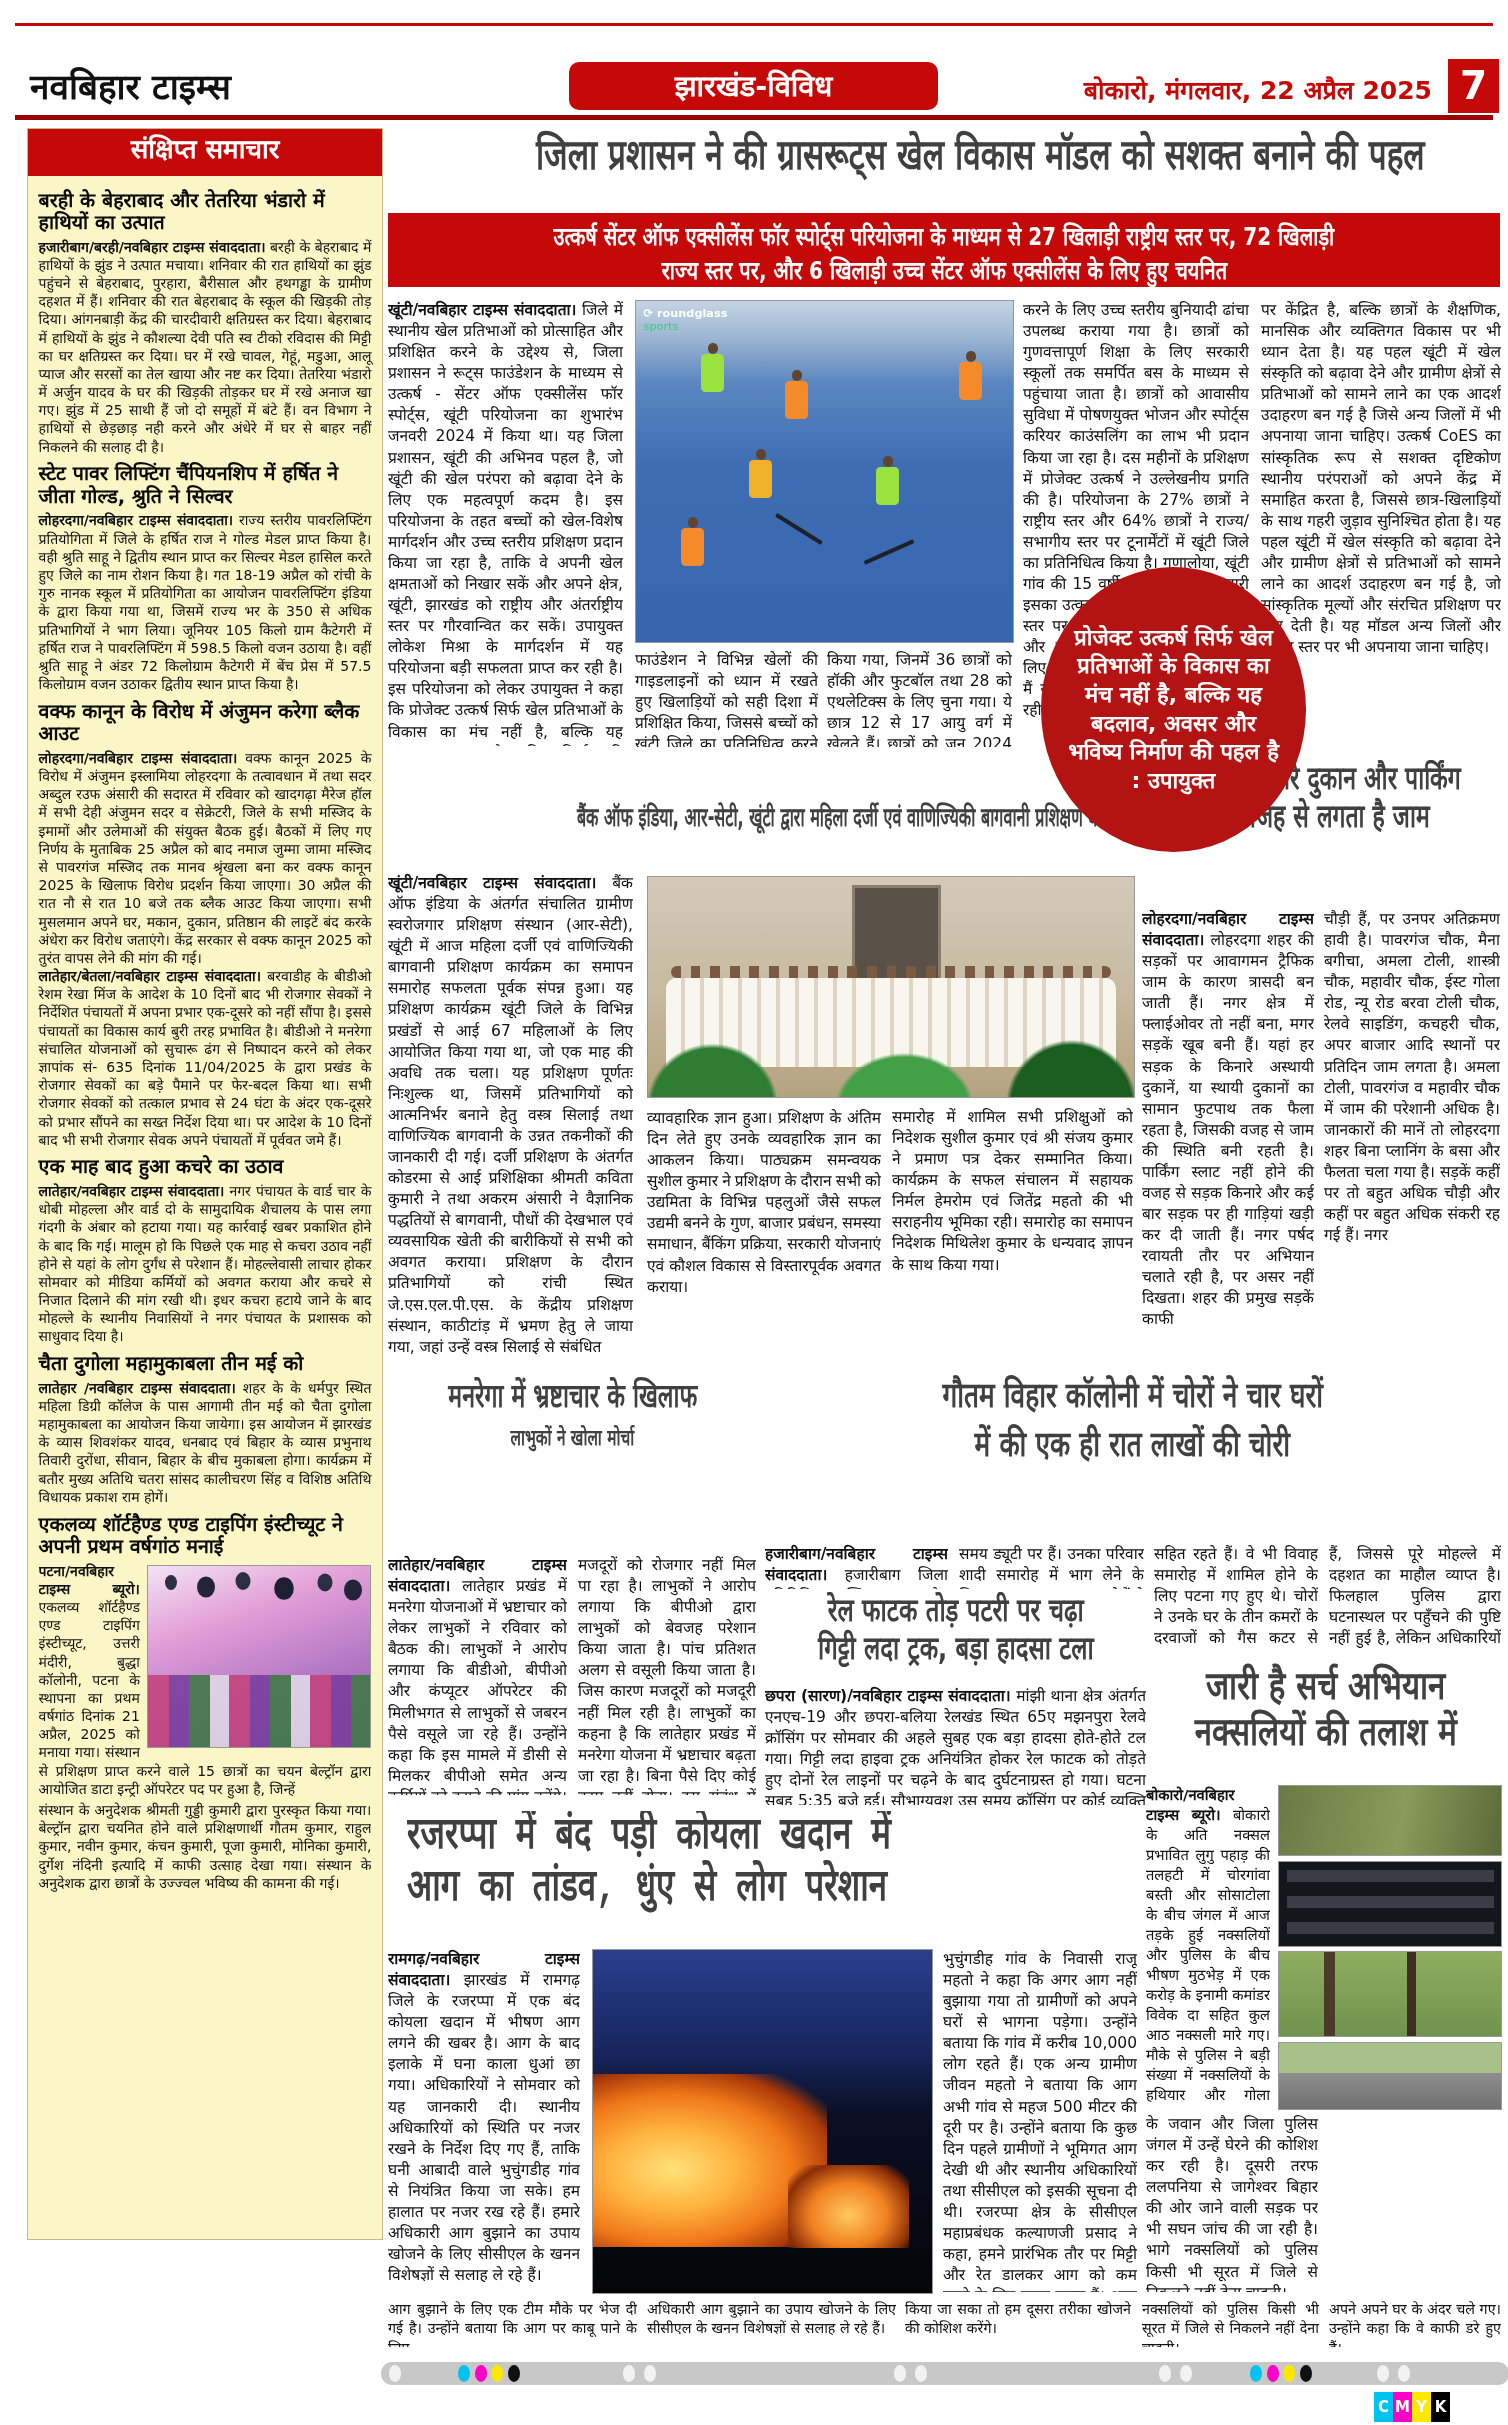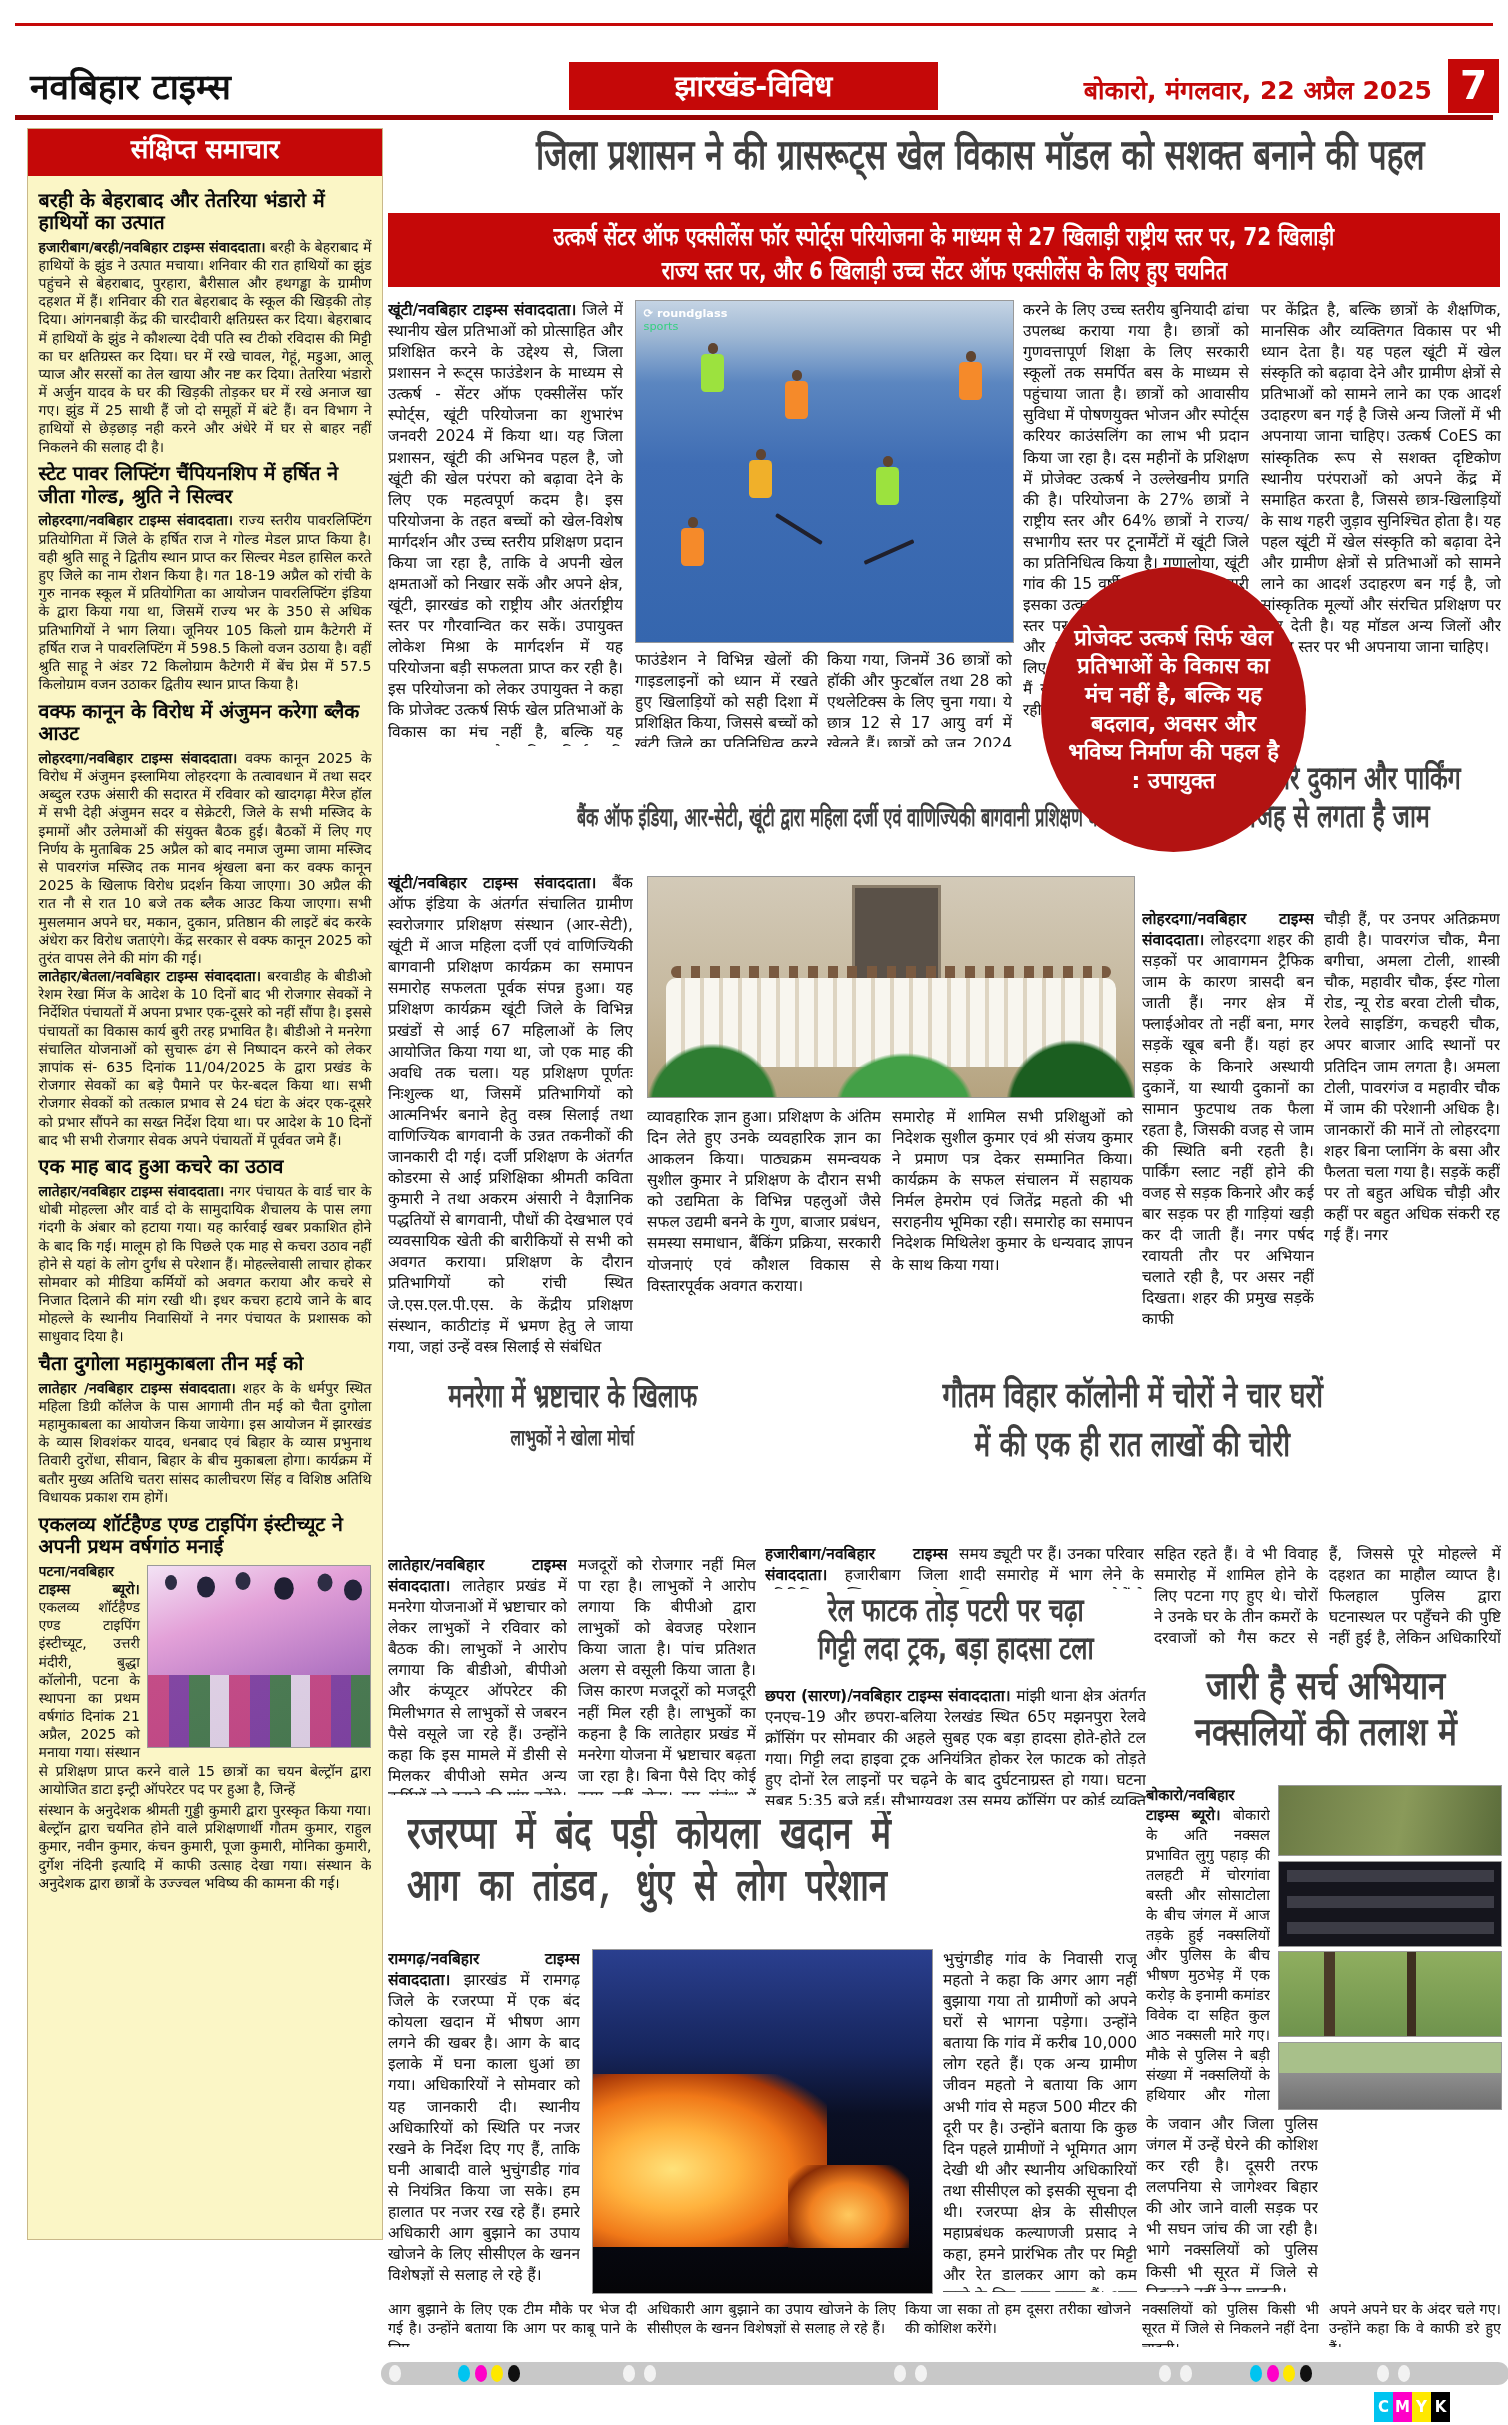--- a/index.html
+++ b/index.html
@@ -24,21 +24,21 @@
   .cmyk-cell{display:inline-block;width:19px;height:30px;line-height:30px;text-align:center;
              font-weight:700;font-size:15px;color:#fff;}
 </style>
 </head>
 <body>
 
 <div class="page">
 
   <div class="abs red" style="left:15px;top:22.6px;width:1478px;height:3.8px;"></div>
   <div class="abs" style="left:30px;top:62px;font-size:35px;font-weight:900;">नवबिहार टाइम्स</div>
-  <div class="abs red" style="left:569px;top:62px;width:369px;height:48px;line-height:48px;text-align:center;color:#fff;font-size:29px;font-weight:800;">झारखंड-विविध</div>
+  <div class="abs red" style="left:569px;top:62px;width:369px;height:48px;line-height:48px;text-align:center;color:#fff;font-size:29px;font-weight:800;border-radius:10px;">झारखंड-विविध</div>
   <div class="abs" style="left:1025px;top:72px;width:407px;text-align:right;color:#c50808;font-size:25px;font-weight:800;">बोकारो, मंगलवार, 22 अप्रैल 2025</div>
   <div class="abs red" style="left:1448px;top:59px;width:51px;height:54px;line-height:54px;text-align:center;color:#fff;font-size:39px;font-weight:700;">7</div>
   <div class="abs" style="left:15px;top:115px;width:1478px;height:5.3px;background:#9a0404;"></div>
 
   <div class="abs" style="left:27px;top:128px;width:354px;height:2110px;background:#fbf6c6;border:0.8px solid #c9b88a;overflow:hidden;">
     <div class="red" style="height:47px;line-height:41px;text-align:center;color:#fff;font-size:26px;font-weight:800;">संक्षिप्त समाचार</div>
     <div style="padding:6px 10.6px;">
       <div class="brief-h">बरही के बेहराबाद और तेतरिया भंडारो में हाथियों का उत्पात</div>
       <p class="brief-bd" style="margin:0;"><b>हजारीबाग/बरही/नवबिहार टाइम्स संवाददाता।</b> <span>बरही के बेहराबाद में हाथियों के झुंड ने उत्पात मचाया। शनिवार की रात हाथियों का झुंड पहुंचने से बेहराबाद, पुरहारा, बैरीसाल और हथगड्ढा के ग्रामीण दहशत में हैं। शनिवार की रात बेहराबाद के स्कूल की खिड़की तोड़ दिया। आंगनबाड़ी केंद्र की चारदीवारी क्षतिग्रस्त कर दिया। बेहराबाद में हाथियों के झुंड ने कौशल्या देवी पति स्व टीको रविदास की मिट्टी का घर क्षतिग्रस्त कर दिया। घर में रखे चावल, गेहूं, मडुआ, आलू प्याज और सरसों का तेल खाया और नष्ट कर दिया। तेतरिया भंडारो में अर्जुन यादव के घर की खिड़की तोड़कर घर में रखे अनाज खा गए। झुंड में 25 साथी हैं जो दो समूहों में बंटे हैं। वन विभाग ने हाथियों से छेड़छाड़ नही करने और अंधेरे में घर से बाहर नहीं निकलने की सलाह दी है।</span></p>
 
@@ -117,21 +117,21 @@
   <div class="abs bd" style="left:388px;top:873px;width:245px;height:486px;"><b>खूंटी/नवबिहार टाइम्स संवाददाता।</b> <span>बैंक ऑफ इंडिया के अंतर्गत संचालित ग्रामीण स्वरोजगार प्रशिक्षण संस्थान (आर-सेटी), खूंटी में आज महिला दर्जी एवं वाणिज्यिकी बागवानी प्रशिक्षण कार्यक्रम का समापन समारोह सफलता पूर्वक संपन्न हुआ। यह प्रशिक्षण कार्यक्रम खूंटी जिले के विभिन्न प्रखंडों से आई 67 महिलाओं के लिए आयोजित किया गया था, जो एक माह की अवधि तक चला। यह प्रशिक्षण पूर्णतः निःशुल्क था, जिसमें प्रतिभागियों को आत्मनिर्भर बनाने हेतु वस्त्र सिलाई तथा वाणिज्यिक बागवानी के उन्नत तकनीकों की जानकारी दी गई। दर्जी प्रशिक्षण के अंतर्गत कोडरमा से आई प्रशिक्षिका श्रीमती कविता कुमारी ने तथा अकरम अंसारी ने वैज्ञानिक पद्धतियों से बागवानी, पौधों की देखभाल एवं व्यवसायिक खेती की बारीकियों से सभी को अवगत कराया। प्रशिक्षण के दौरान प्रतिभागियों को रांची स्थित जे.एस.एल.पी.एस. के केंद्रीय प्रशिक्षण संस्थान, काठीटांड़ में भ्रमण हेतु ले जाया गया, जहां उन्हें वस्त्र सिलाई से संबंधित</span></div>
 
   <div class="photo" style="left:647px;top:876px;width:486px;height:220px;background:linear-gradient(180deg,#d3cab8 0%,#c6b99f 55%,#b5a37f 100%);">
     <div style="position:absolute;left:204px;top:7.5px;width:83px;height:113px;background:#5a5148;border:3px solid #8a7d6a;"></div>
     <div style="position:absolute;left:22.6px;top:89px;right:22.6px;height:12px;border-radius:6px;background:repeating-linear-gradient(90deg,#7a5a40 0 9.8px,transparent 9.8px 19.6px);"></div>
     <div style="position:absolute;left:18px;top:101px;right:18px;height:89px;border-radius:10.6px 10.6px 0 0;background:repeating-linear-gradient(90deg,#f8f6ef 0 15px,#ded5c2 15px 19px);"></div>
     <div style="position:absolute;left:-7.5px;bottom:-9px;width:143px;height:68px;background:radial-gradient(ellipse at 50% 100%,#2e7d32 0 60%,transparent 65%);"></div>
     <div style="position:absolute;left:181px;bottom:-10.6px;width:151px;height:60px;background:radial-gradient(ellipse at 50% 100%,#43a047 0 60%,transparent 65%);"></div>
     <div style="position:absolute;right:-9px;bottom:-9px;width:143px;height:72px;background:radial-gradient(ellipse at 50% 100%,#1b5e20 0 60%,transparent 65%);"></div>
   </div>
-  <div class="abs bd" style="left:647px;top:1107px;width:234px;height:255px;">व्यावहारिक ज्ञान हुआ। प्रशिक्षण के अंतिम दिन लेते हुए उनके व्यवहारिक ज्ञान का आकलन किया। पाठ्यक्रम समन्वयक सुशील कुमार ने प्रशिक्षण के दौरान सभी को उद्यमिता के विभिन्न पहलुओं जैसे सफल उद्यमी बनने के गुण, बाजार प्रबंधन, समस्या समाधान, बैंकिंग प्रक्रिया, सरकारी योजनाएं एवं कौशल विकास से विस्तारपूर्वक अवगत कराया।</div>
+  <div class="abs bd" style="left:647px;top:1107px;width:234px;height:255px;font-family:Liberation Serif, serif;">व्यावहारिक ज्ञान हुआ। प्रशिक्षण के अंतिम दिन लेते हुए उनके व्यवहारिक ज्ञान का आकलन किया। पाठ्यक्रम समन्वयक सुशील कुमार ने प्रशिक्षण के दौरान सभी को उद्यमिता के विभिन्न पहलुओं जैसे सफल उद्यमी बनने के गुण, बाजार प्रबंधन, समस्या समाधान, बैंकिंग प्रक्रिया, सरकारी योजनाएं एवं कौशल विकास से विस्तारपूर्वक अवगत कराया।</div>
   <div class="abs bd" style="left:892px;top:1107px;width:241px;height:255px;">समारोह में शामिल सभी प्रशिक्षुओं को निदेशक सुशील कुमार एवं श्री संजय कुमार ने प्रमाण पत्र देकर सम्मानित किया। कार्यक्रम के सफल संचालन में सहायक निर्मल हेमरोम एवं जितेंद्र महतो की भी सराहनीय भूमिका रही। समारोह का समापन निदेशक मिथिलेश कुमार के धन्यवाद ज्ञापन के साथ किया गया।</div>
 
   <div class="abs hl" style="left:1142px;top:760px;width:358px;height:133px;">
     <div style="font-size:32px;"><span class="sq" style="transform:scaleX(.72);">सड़क किनारे दुकान और पार्किंग</span></div>
     <div style="font-size:32px;"><span class="sq" style="transform:scaleX(.72);">की वजह से लगता है जाम</span></div>
   </div>
   <div class="abs bd" style="left:1142px;top:909px;width:172px;height:449px;"><b>लोहरदगा/नवबिहार टाइम्स संवाददाता।</b> <span>लोहरदगा शहर की सड़कों पर आवागमन ट्रैफिक जाम के कारण त्रासदी बन जाती हैं। नगर क्षेत्र में फ्लाईओवर तो नहीं बना, मगर सड़कें खूब बनी हैं। यहां हर सड़क के किनारे अस्थायी दुकानें, या स्थायी दुकानों का सामान फुटपाथ तक फैला रहता है, जिसकी वजह से जाम की स्थिति बनी रहती है। पार्किंग स्लाट नहीं होने की वजह से सड़क किनारे और कई बार सड़क पर ही गाड़ियां खड़ी कर दी जाती हैं। नगर पर्षद रवायती तौर पर अभियान चलाते रही है, पर असर नहीं दिखता। शहर की प्रमुख सड़कें काफी</span></div>
   <div class="abs bd" style="left:1324px;top:909px;width:176px;height:449px;">चौड़ी हैं, पर उनपर अतिक्रमण हावी है। पावरगंज चौक, मैना बगीचा, अमला टोली, शास्त्री चौक, महावीर चौक, ईस्ट गोला रोड, न्यू रोड बरवा टोली चौक, रेलवे साइडिंग, कचहरी चौक, अपर बाजार आदि स्थानों पर प्रतिदिन जाम लगता है। अमला टोली, पावरगंज व महावीर चौक में जाम की परेशानी अधिक है। जानकारों की मानें तो लोहरदगा शहर बिना प्लानिंग के बसा और फैलता चला गया है। सड़कें कहीं पर तो बहुत अधिक चौड़ी और कहीं पर बहुत अधिक संकरी रह गई हैं। नगर</div>
 
   <div class="abs hl" style="left:388px;top:1371px;width:369px;height:158px;">

